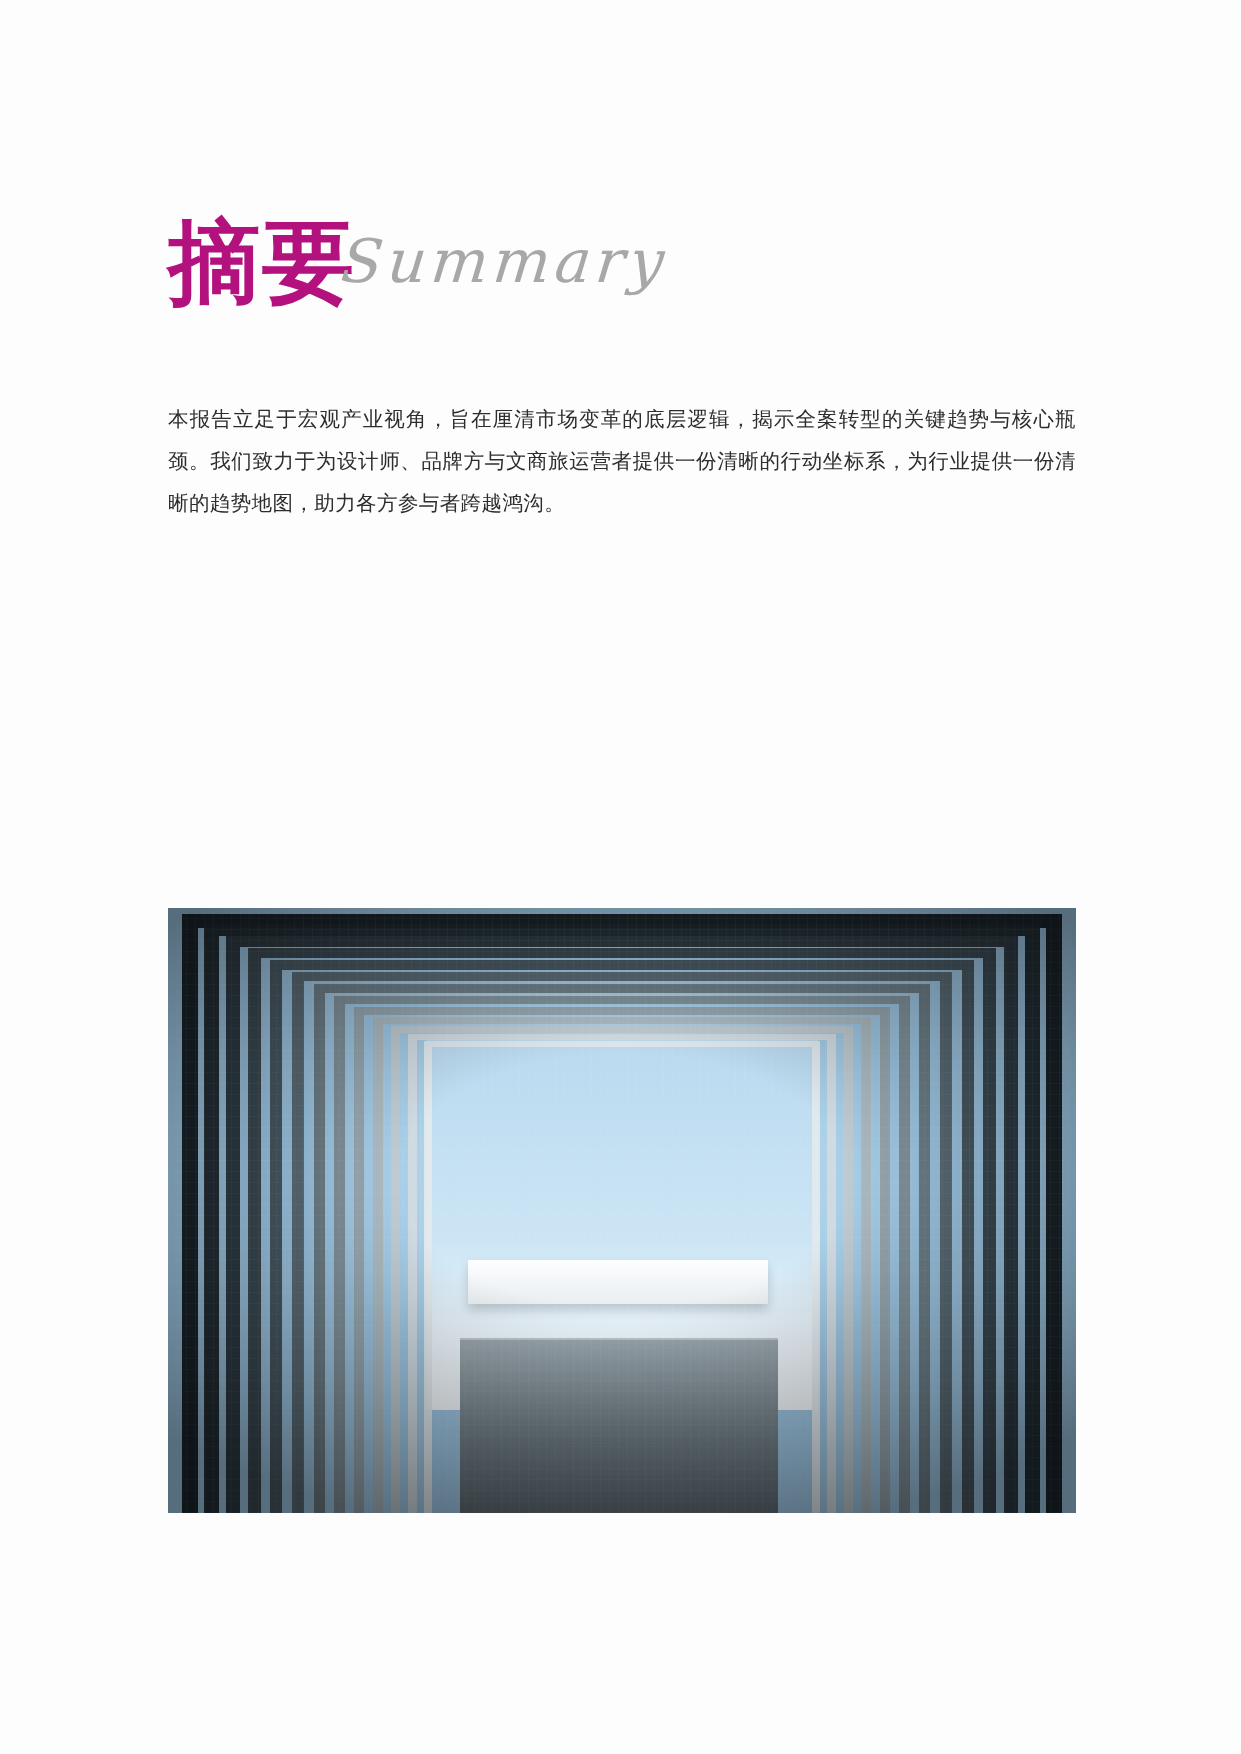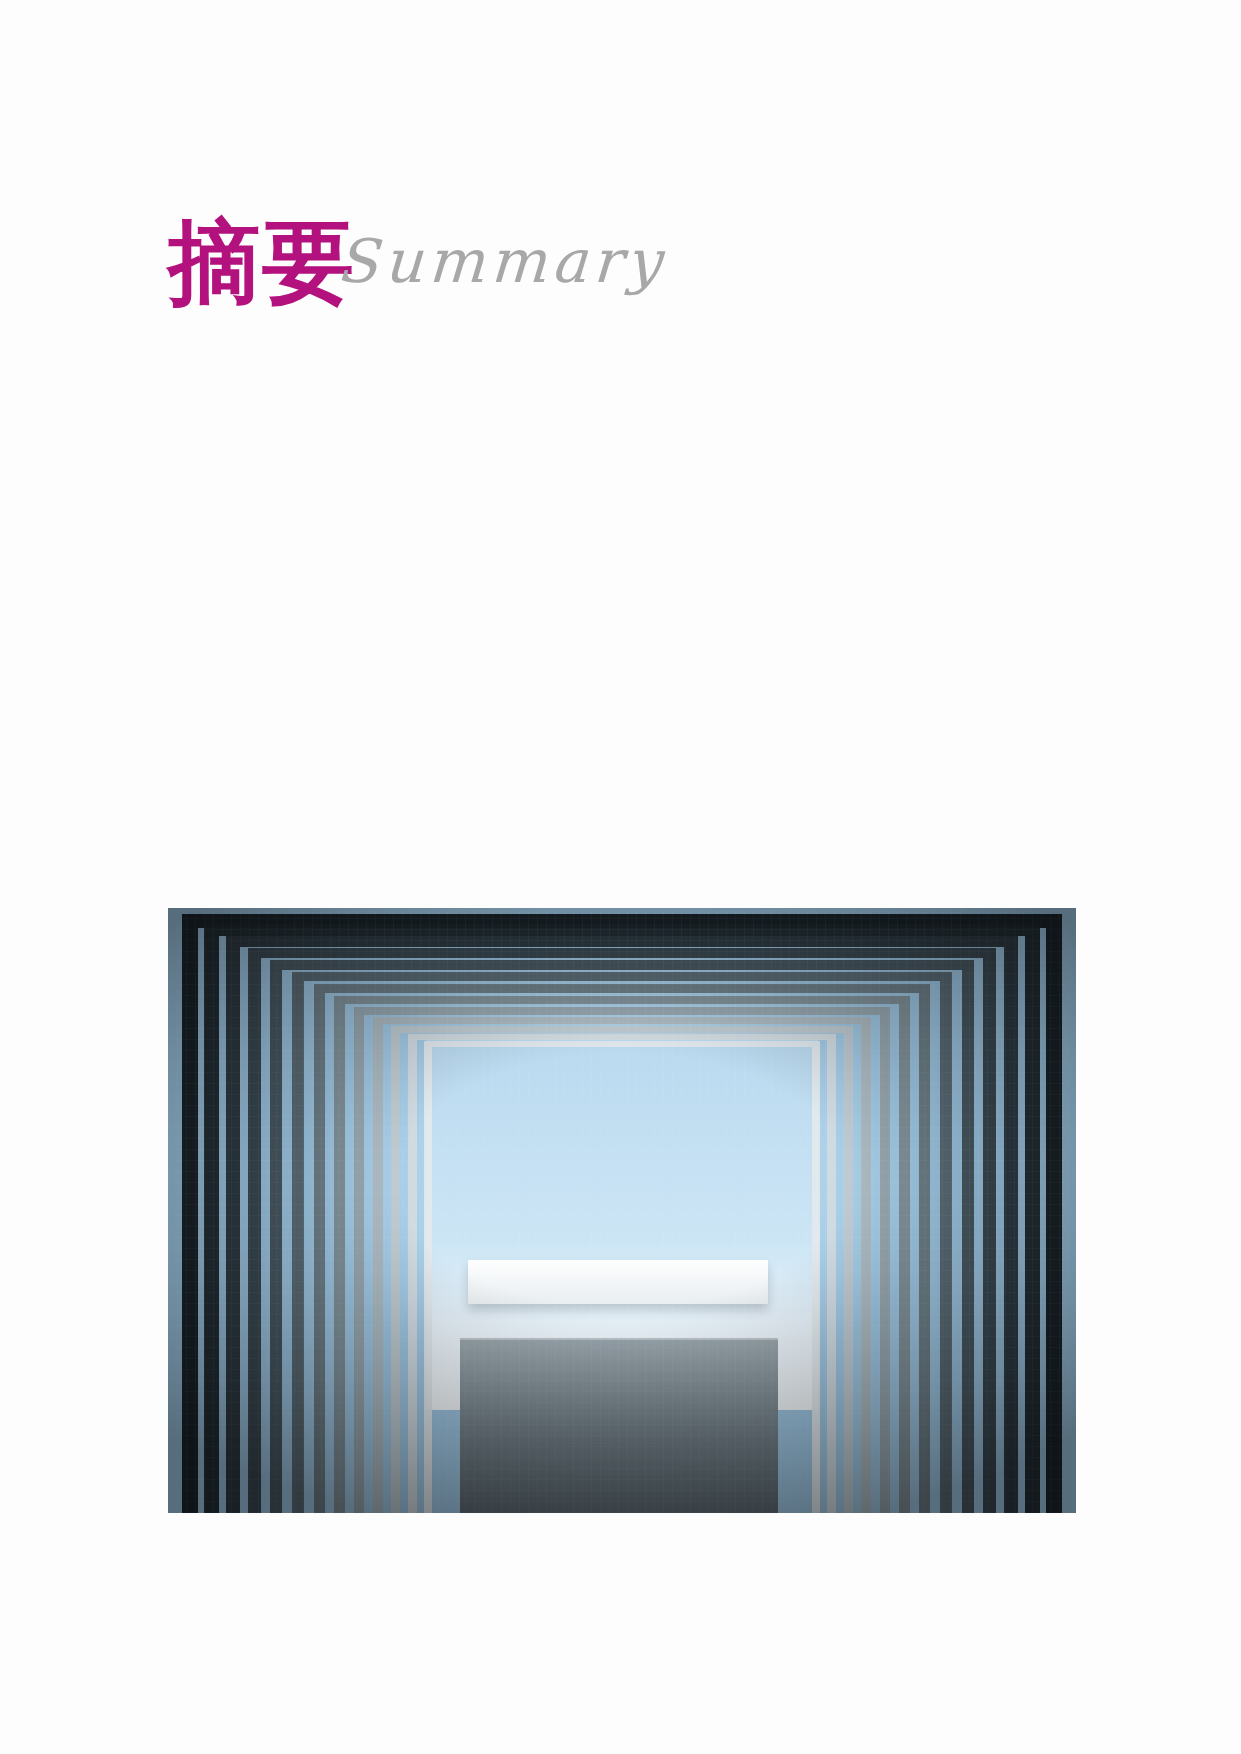--- a/index.html
+++ b/index.html
@@ -151,20 +151,21 @@
 <body>
 
 <div class="page">
 
   <div class="title-block">
     <span class="title-cn">摘要</span>
     <span class="title-en">Summary</span>
   </div>
 
   <div class="body-copy">
+    <p class="para">本报告立足于宏观产业视角，旨在厘清市场变革的底层逻辑，揭示全案转型的关键趋势与核心瓶颈。我们致力于为设计师、品牌方与文商旅运营者提供一份清晰的行动坐标系，为行业提供一份清晰的趋势地图，助力各方参与者跨越鸿沟。</p>
   </div>
 
   <div class="photo-frame">
     <div class="photo">
       <div class="sky"></div>
       <div class="ground"></div>
       <div class="sky-slab"></div>
 
       <div class="ring" style="left:0;top:0;width:908px;height:605px;border-width:0;"></div>
       <div class="ring" style="left:14px;  top:6px;   width:880px; height:599px; border-width:14px 16px 0 16px; border-color:rgba(22,31,36,0.97);"></div>

